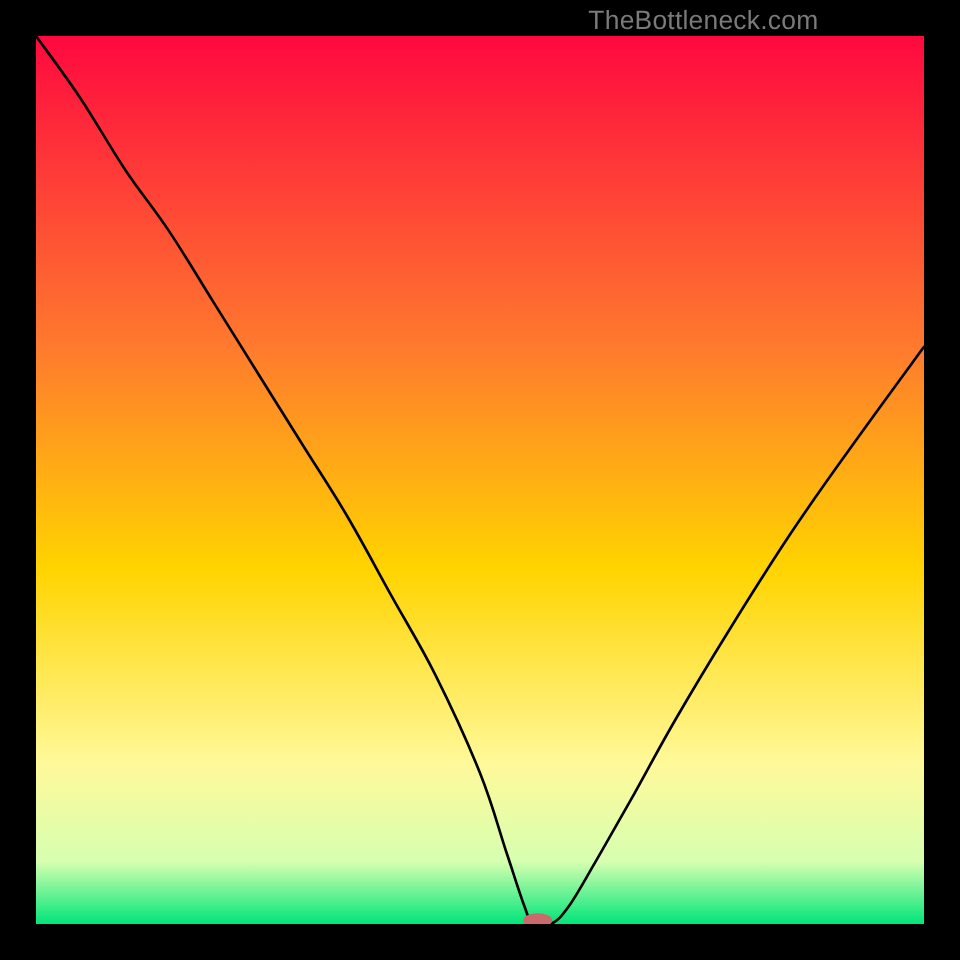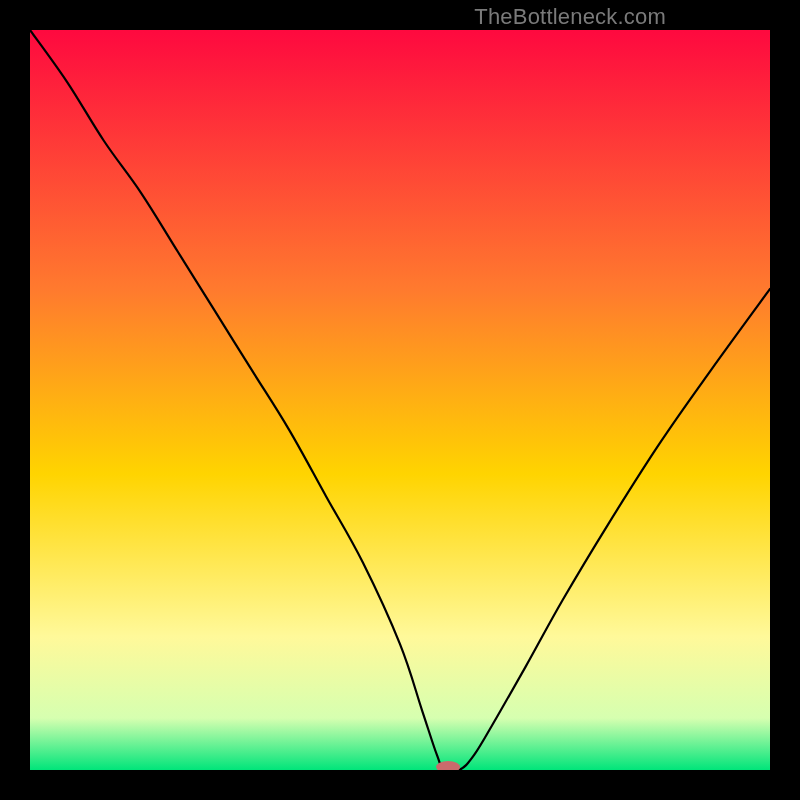--- a/index.html
+++ b/index.html
@@ -9,20 +9,21 @@
     height: 800px;
     background: #000;
     overflow: hidden;
     font-family: Arial, Helvetica, sans-serif;
   }
   .frame {
     position: relative;
     width: 676px;
     height: 800px;
     background: #000;
+    padding-left: 16px;
   }
   .watermark {
     position: absolute;
     top: 4px;
     right: 10px;
     color: #7a7a7a;
     font-size: 22px;
     font-weight: 500;
     letter-spacing: 0.2px;
     z-index: 10;

